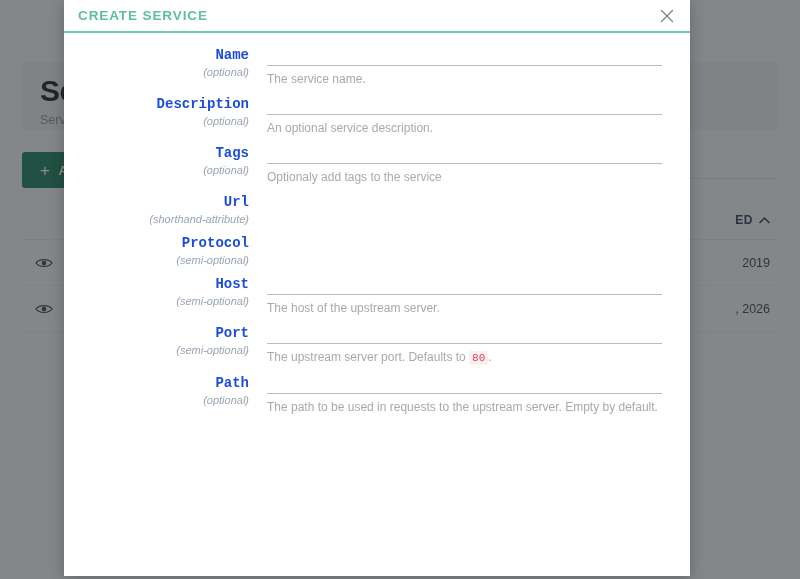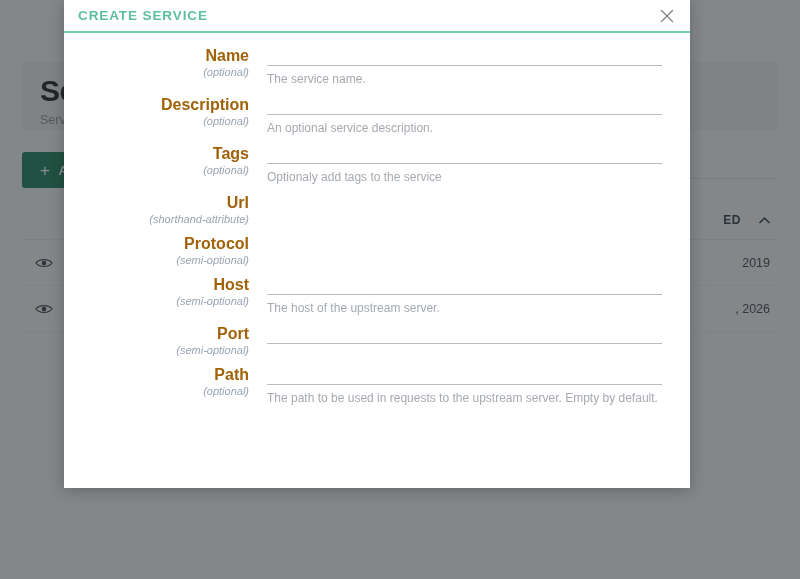--- a/index.html
+++ b/index.html
@@ -74,21 +74,21 @@
   }
   .bg-thead {
     display: flex; align-items: center;
     height: 40px;
     border-bottom: 1px solid #e3e6e8;
     font-size: 12px; font-weight: bold;
     color: #2b3a4a;
     letter-spacing: 0.6px;
   }
   .bg-th-spacer { flex: 1; }
-  .bg-th-sorted { display: flex; align-items: center; gap: 18px; padding-right: 8px; }
+  .bg-th-sorted { display: flex; align-items: center; gap: 6px; padding-right: 8px; }
   .caret-up { font-size: 11px; }
   .bg-row {
     display: flex; align-items: center;
     height: 46px;
     border-bottom: 1px solid #e9ebed;
     font-size: 12.5px;
     color: #3a424b;
   }
   .bg-eye { width: 44px; display: flex; justify-content: center; }
   .bg-row-spacer { flex: 1; }
@@ -97,21 +97,21 @@
   
   .overlay {
     position: absolute; inset: 0;
     background: rgba(40, 44, 48, 0.55);
   }
 
   
   .modal {
     position: absolute;
     left: 64px; top: 0;
-    width: 626px; height: 488px;
+    width: 626px; height: 576px;
     background: #ffffff;
     box-shadow: 0 2px 14px rgba(0,0,0,0.25);
     display: flex; flex-direction: column;
     overflow: hidden;
   }
   .modal-header {
     position: relative;
     height: 33px;
     flex: 0 0 33px;
     border-bottom: 2px solid #6ecba4;
@@ -147,25 +147,26 @@
     margin-bottom: 4px;
   }
   .field-labels {
     width: 203px;
     flex: 0 0 203px;
     text-align: right;
     padding-right: 18px;
     padding-top: 4px;
   }
   .field-label {
-    font-size: 16px;
+    font-size: 14px;
     font-weight: bold;
-    color: #a16207;
+    color: #1d4ed8;
     line-height: 17px;
     display: block;
+    font-family: Liberation Mono, monospace;
   }
   .field-sublabel {
     font-size: 11px;
     font-style: italic;
     color: #9aa5b1;
     line-height: 16px;
     display: block;
   }
   .field-control {
     flex: 1 1 auto;
@@ -326,20 +327,21 @@
               <div class="field-help">The host of the upstream server.</div>
             </div>
           </div>
           <div class="field gap-lg">
             <div class="field-labels">
               <span class="field-label">Port</span>
               <span class="field-sublabel">(semi-optional)</span>
             </div>
             <div class="field-control">
               <input type="text" class="field-input" style="">
+              <div class="field-help">The upstream server port. Defaults to <code class="tok">80</code>.</div>
             </div>
           </div>
           <div class="field gap-lg">
             <div class="field-labels">
               <span class="field-label">Path</span>
               <span class="field-sublabel">(optional)</span>
             </div>
             <div class="field-control">
               <input type="text" class="field-input" style="">
               <div class="field-help">The path to be used in requests to the upstream server. Empty by default.</div>

